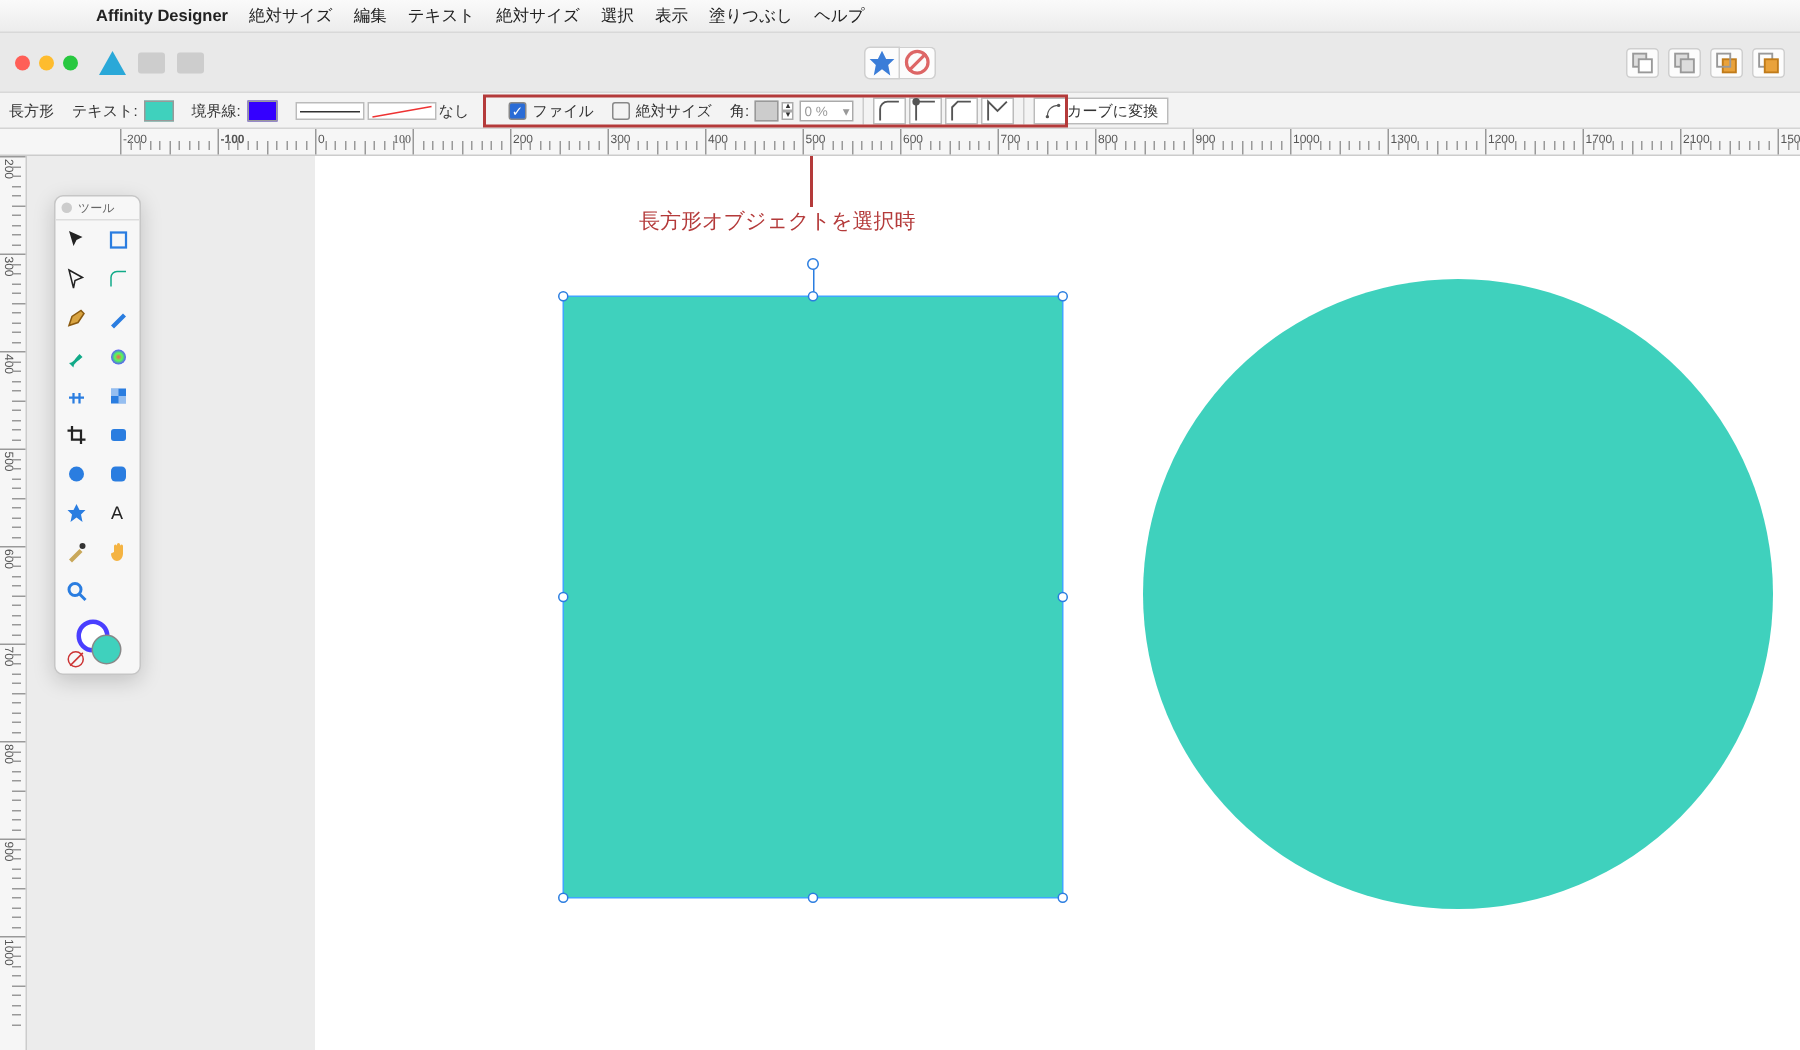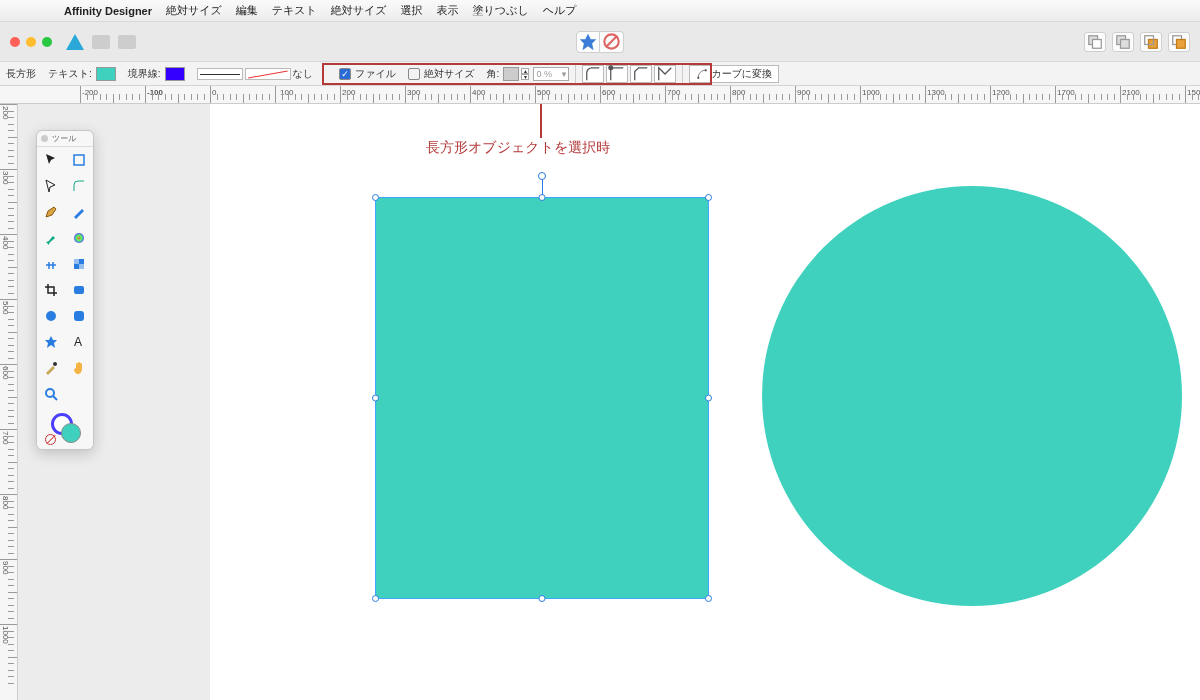--- a/index.html
+++ b/index.html
@@ -255,21 +255,21 @@
     <div class="tick" style="left: 216.5px; height: 6px; top: 8px;"></div>
     <div class="tick" style="left: 223px; height: 6px; top: 8px;"></div>
     <div class="tick" style="left: 229.5px; height: 6px; top: 8px;"></div>
     <div class="tick" style="left: 236px; height: 6px; top: 8px;"></div>
     <div class="tick" style="left: 242.5px; height: 10px; top: 8px;"></div>
     <div class="tick" style="left: 249px; height: 6px; top: 8px;"></div>
     <div class="tick" style="left: 255.5px; height: 6px; top: 8px;"></div>
     <div class="tick" style="left: 262px; height: 6px; top: 8px;"></div>
     <div class="tick" style="left: 268.5px; height: 6px; top: 8px;"></div>
     <div class="tick" style="left: 275px;"></div>
-    <div class="tlab" style="left: 280px;">100</div>
+    <div class="tlab" style="left: 262px; font-family: Liberation Serif, serif;">100</div>
     <div class="tick" style="left: 281.5px; height: 6px; top: 8px;"></div>
     <div class="tick" style="left: 288px; height: 6px; top: 8px;"></div>
     <div class="tick" style="left: 294.5px; height: 6px; top: 8px;"></div>
     <div class="tick" style="left: 301px; height: 6px; top: 8px;"></div>
     <div class="tick" style="left: 307.5px; height: 10px; top: 8px;"></div>
     <div class="tick" style="left: 314px; height: 6px; top: 8px;"></div>
     <div class="tick" style="left: 320.5px; height: 6px; top: 8px;"></div>
     <div class="tick" style="left: 327px; height: 6px; top: 8px;"></div>
     <div class="tick" style="left: 333.5px; height: 6px; top: 8px;"></div>
     <div class="tick" style="left: 340px;"></div>

